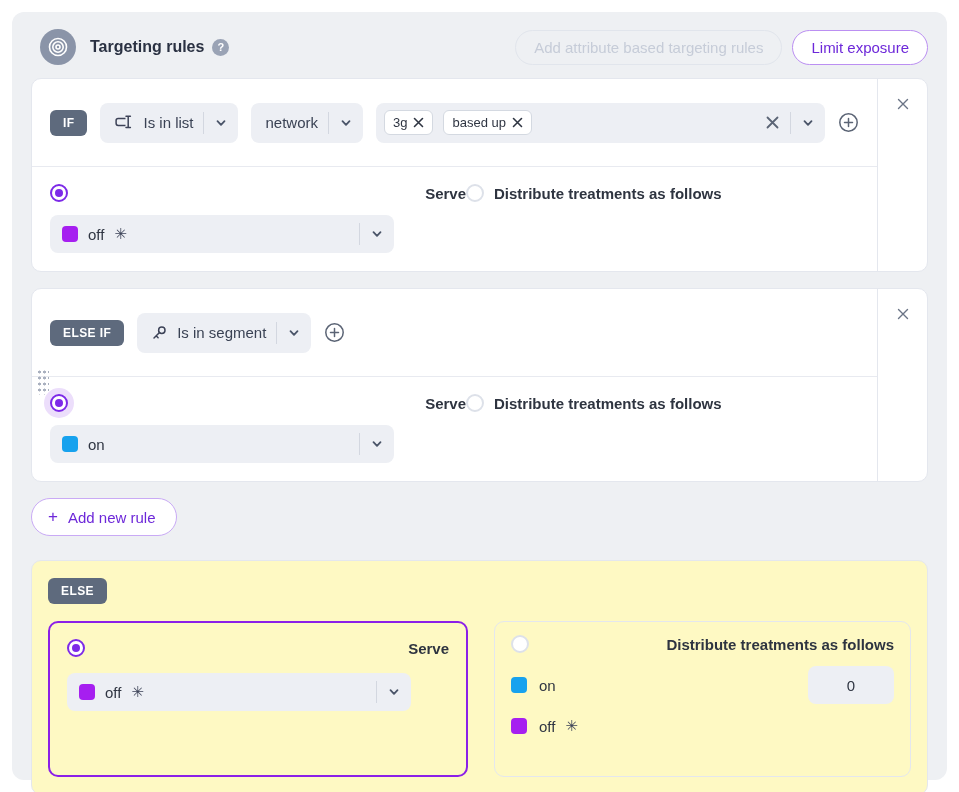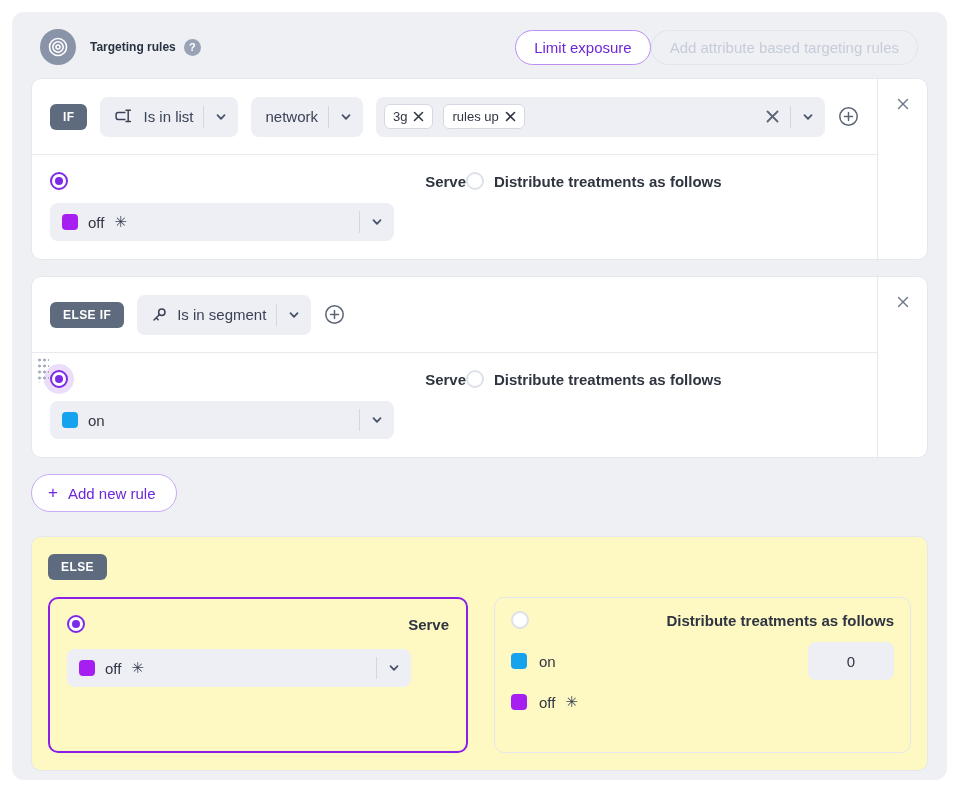--- a/index.html
+++ b/index.html
@@ -2,32 +2,32 @@
 <html><head>
 <meta charset="utf-8">
 <style>
   * { box-sizing: border-box; margin: 0; padding: 0; }
   html,body { width: 959px; height: 792px; background:#fff; font-family:"Liberation Sans", sans-serif; }
   .page { position:absolute; inset:12px; background:#eef0f3; border-radius:12px; padding:16px 19px 14px; }
 
   
   .hdr { display:flex; align-items:center; height:38px; margin-bottom:12px; padding-left:9px; }
   .hdr-icon { width:36px; height:36px; border-radius:50%; background:#8a94a8; display:flex; align-items:center; justify-content:center; }
-  .hdr-title { font-size:12px; font-weight:700; color:#2a3142; margin-left:14px; }
+  .hdr-title { font-size:16px; font-weight:700; color:#2a3142; margin-left:14px; }
   .help { width:17px; height:17px; border-radius:50%; background:#9aa3b5; color:#fff; font-size:11px; font-weight:700; display:flex; align-items:center; justify-content:center; margin-left:8px; }
   .hdr-spacer { flex:1; }
   .pill { border-radius:999px; font-size:15px; padding:8px 18px; background:transparent; border:1px solid; cursor:pointer; font-family:inherit; }
   .pill.disabled { color:#c6ccd8; border-color:#e1e5ec; }
   .pill.purple { color:#6d28d9; border-color:#bb8ff2; background:#fff; font-weight:500; }
 
   
   .card { background:#fff; border:1px solid #e4e7ee; border-radius:10px; display:flex; margin-bottom:16px; overflow:hidden; }
   .card-main { flex:1; min-width:0; position:relative; }
   .card-side { width:50px; border-left:1px solid #e4e7ee; display:flex; justify-content:center; padding-top:18px; }
-  .cond-row { display:flex; align-items:center; gap:13px; padding:0 18px; height:76px; border-bottom:1px solid #e8eaf0; }
+  .cond-row { display:flex; align-items:center; gap:13px; padding:0 18px; height:88px; border-bottom:1px solid #e8eaf0; }
   .badge { background:#5e6a7d; color:#fff; font-size:12px; font-weight:700; letter-spacing:.4px; padding:6px 13px; border-radius:6px; white-space:nowrap; }
   .field { display:inline-flex; align-items:center; background:#edeff4; border-radius:8px; height:40px; padding:0 10px 0 14px; gap:10px; font-size:15px; color:#3a4254; cursor:pointer; }
   .vdiv { width:1px; height:22px; background:#d3d7e0; }
   .tagfield { flex:1; justify-content:flex-start; padding-left:8px; }
   .chip { display:inline-flex; align-items:center; gap:6px; background:#fff; border:1px solid #d4d9e1; border-radius:6px; padding:4px 8px; font-size:13px; color:#2f3542; }
   .tf-right { margin-left:auto; display:inline-flex; align-items:center; gap:10px; }
   .iconbtn { display:inline-flex; align-items:center; justify-content:center; cursor:pointer; background:none; border:none; padding:0; }
 
   .serve-row { display:flex; align-items:center; padding:17px 18px 0; }
   .opt { display:flex; align-items:center;justify-content:space-between; }
@@ -69,22 +69,22 @@
     <div class="hdr-icon">
       <svg width="22" height="22" viewBox="0 0 22 22" fill="none">
         <circle cx="11" cy="11" r="8.5" stroke="#fff" stroke-width="1.6"></circle>
         <circle cx="11" cy="11" r="5.2" stroke="#fff" stroke-width="1.6"></circle>
         <circle cx="11" cy="11" r="2" stroke="#fff" stroke-width="1.6"></circle>
       </svg>
     </div>
     <div class="hdr-title">Targeting rules</div>
     <div class="help">?</div>
     <div class="hdr-spacer"></div>
+    <button class="pill disabled" style="margin-right:10px;">Add attribute based targeting rules</button>
     <button class="pill purple">Limit exposure</button>
-    <button class="pill disabled" style="margin-right:10px;">Add attribute based targeting rules</button>
   </div>
 
   <div class="card">
     <div class="card-main">
       <div class="cond-row">
         <span class="badge">IF</span>
 
         <div class="field">
           <span style="display:inline-flex;">
             <svg width="19" height="15" viewBox="0 0 19 15" fill="none">
@@ -114,21 +114,21 @@
         <div class="field tagfield">
           <span class="chip">
             <span>3g</span>
             <span class="iconbtn">
               <svg width="11" height="11" viewBox="0 0 11 11">
                   <path d="M1.5 1.5l8 8M9.5 1.5l-8 8" stroke="#2f3542" stroke-width="1.6" stroke-linecap="round"></path>
                 </svg>
             </span>
           </span>
           <span class="chip">
-            <span>rules up</span>
+            <span>based up</span>
             <span class="iconbtn">
               <svg width="11" height="11" viewBox="0 0 11 11">
                   <path d="M1.5 1.5l8 8M9.5 1.5l-8 8" stroke="#2f3542" stroke-width="1.6" stroke-linecap="round"></path>
                 </svg>
             </span>
           </span>
           <span class="tf-right">
             <span class="iconbtn">
               <svg width="15" height="15" viewBox="0 0 15 15">
                   <path d="M2.5 2.5l10 10M12.5 2.5l-10 10" stroke="#5b6475" stroke-width="1.8" stroke-linecap="round"></path>

